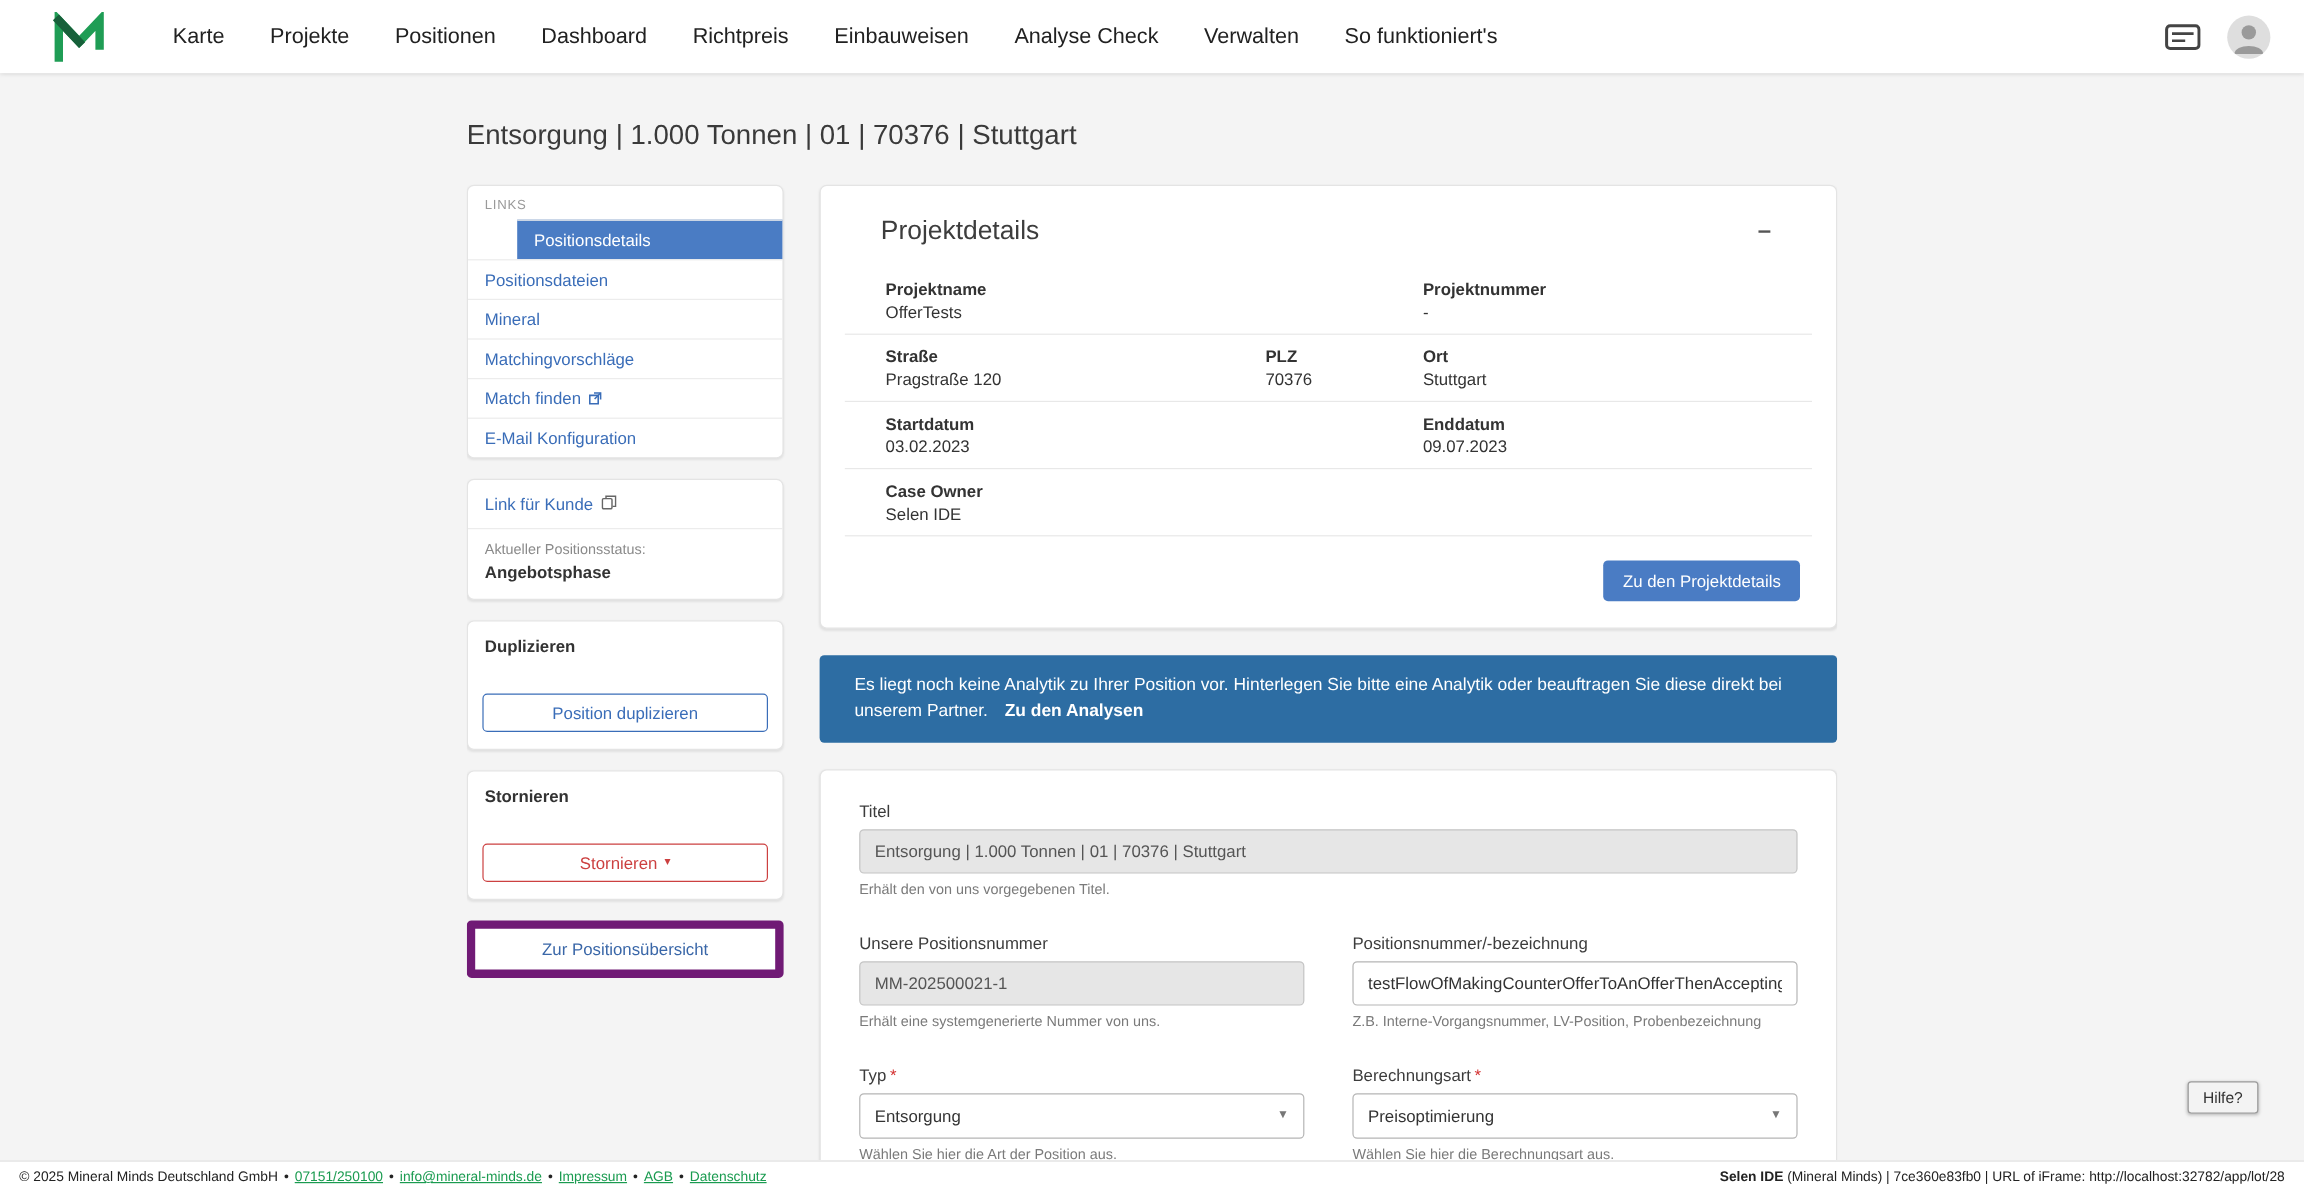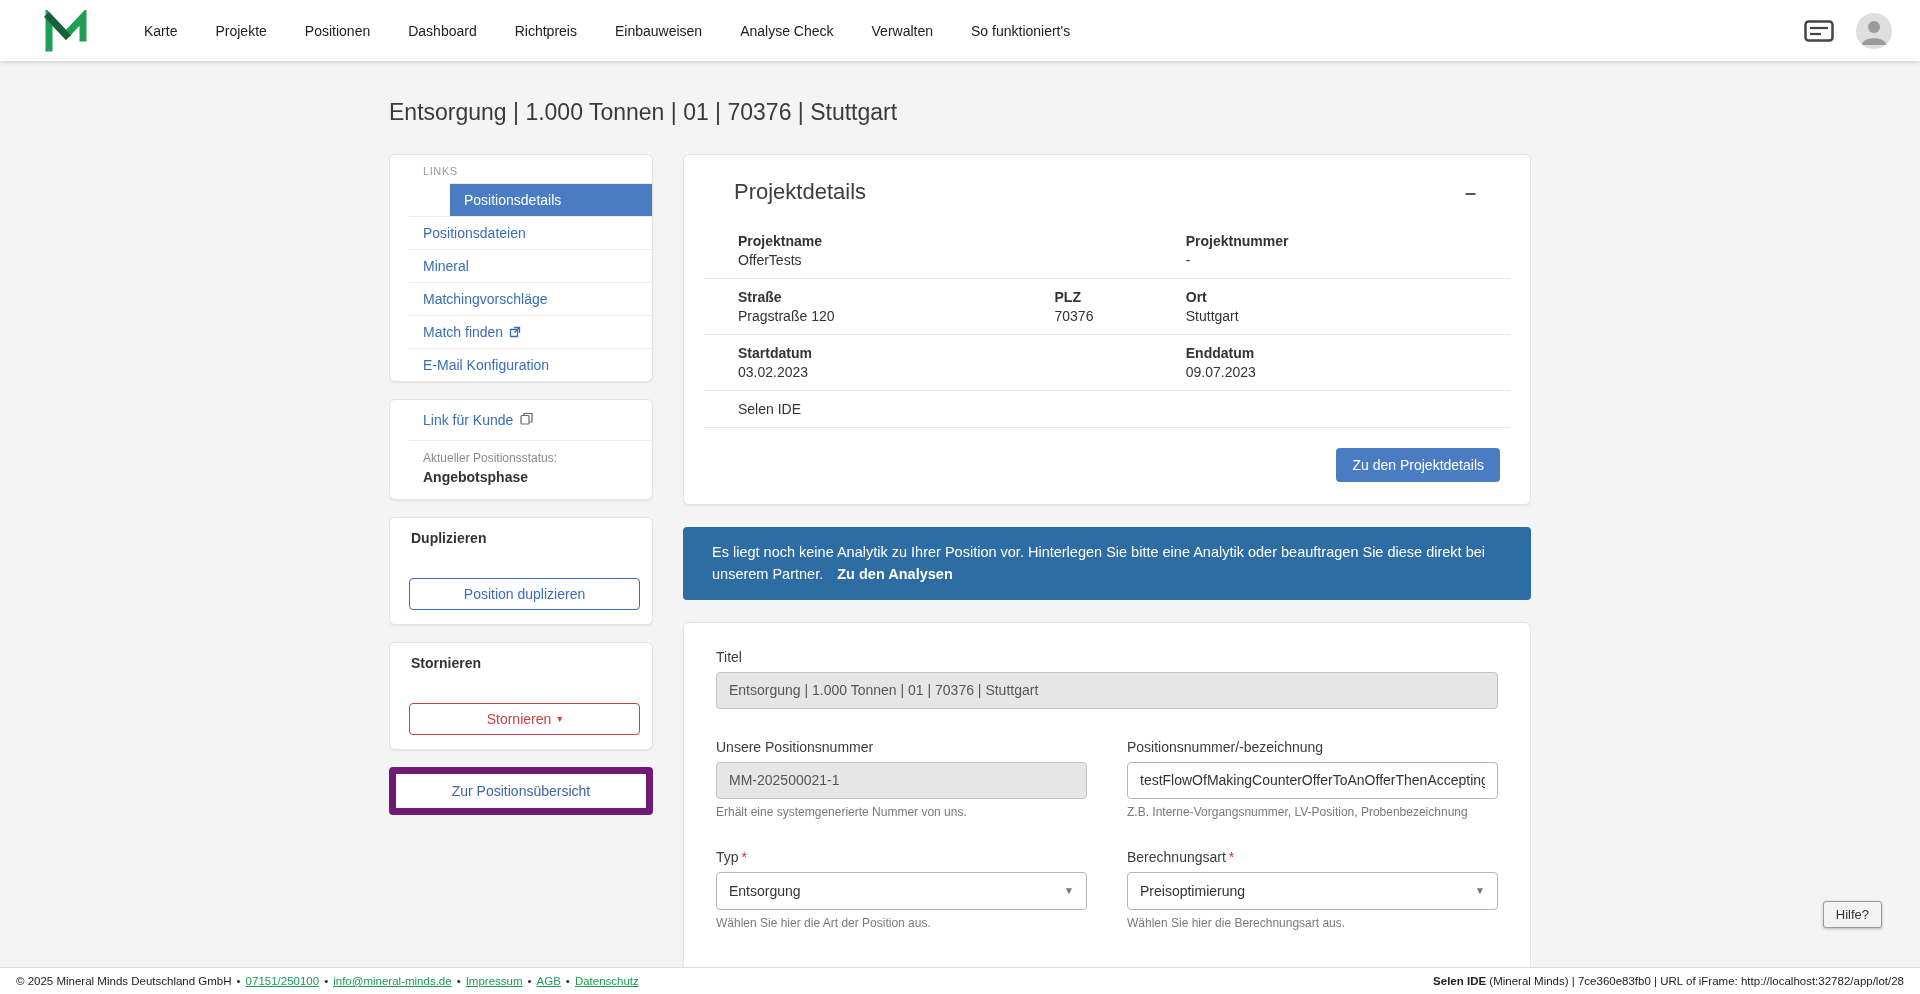--- a/index.html
+++ b/index.html
@@ -23,21 +23,21 @@
   .navbar{
     position:relative; z-index:20;
     height:61px; background:#fff;
     box-shadow:0 1px 4px rgba(0,0,0,.18);
     display:flex; align-items:center;
     padding:0 28px 0 44px;
   }
   .navbar .logo{ width:44px; height:42px; margin-right:40px; display:flex; align-items:center; }
   .nav-items{ display:flex; align-items:center; gap:6px; }
   .nav-item{
-    padding:10px 16px; font-size:14px; color:#212121; cursor:pointer;
+    padding:10px 16px; font-size:18px; color:#212121; cursor:pointer;
     white-space:nowrap;
   }
   .nav-right{ margin-left:auto; display:flex; align-items:center; gap:22px; }
   .avatar{
     width:36px; height:36px; border-radius:50%; background:#dedede;
     display:flex; align-items:center; justify-content:center; overflow:hidden;
   }
 
   
   .page{
@@ -48,21 +48,21 @@
     font-size:23px; font-weight:500; color:#3a3a3a; margin-bottom:28px;
   }
   .columns{ display:flex; gap:30px; align-items:flex-start; }
 
   
   .sidebar{ width:264px; flex:0 0 264px; }
   .card{
     background:#fff; border:1px solid #e4e4e4; border-radius:6px;
     box-shadow:0 1px 2px rgba(0,0,0,.08);
   }
-  .sidebar .card{ margin-bottom:17px;padding-left:19px; }
+  .sidebar .card{ margin-bottom:17px; }
   .links-header{
     font-size:11px; color:#9a9a9a; letter-spacing:.6px; padding:10px 14px 6px 14px;
   }
   .side-item{
     display:flex; align-items:center; gap:6px;
     padding:8px 14px; font-size:14px; color:var(--link);
     border-top:1px solid #ececec; cursor:pointer;
   }
   .side-item.active{ background:var(--primary); color:#fff;margin-left:41px; }
   .ext-icon svg{ display:block; }
@@ -317,39 +317,41 @@
             <div class="pd-value">03.02.2023</div>
           </div>
           <div>
             <div class="pd-label">Enddatum</div>
             <div class="pd-value">09.07.2023</div>
           </div>
         </div>
 
         <div class="pd-row row-1col">
           <div>
+            <div class="pd-label">Case Owner</div>
             <div class="pd-value">Selen IDE</div>
           </div>
         </div>
 
         <div class="project-foot">
           <button class="btn-primary">Zu den Projektdetails</button>
         </div>
       </div>
 
       <div class="banner">
         <span>Es liegt noch keine Analytik zu Ihrer Position vor. Hinterlegen Sie bitte eine Analytik oder beauftragen Sie diese direkt bei unserem Partner.</span>
         <a>Zu den Analysen</a>
       </div>
 
       <div class="card form-card">
 
         <div class="form-row">
           <div class="field-label">Titel</div>
           <input class="text-input" disabled="" value="Entsorgung | 1.000 Tonnen | 01 | 70376 | Stuttgart" style="">
+          <div class="helper">Erhält den von uns vorgegebenen Titel.</div>
         </div>
 
         <div class="form-row two-col">
           <div>
             <div class="field-label">Unsere Positionsnummer</div>
             <input class="text-input" disabled="" value="MM-202500021-1" style="">
             <div class="helper">Erhält eine systemgenerierte Nummer von uns.</div>
           </div>
           <div>
             <div class="field-label">Positionsnummer/-bezeichnung</div>

